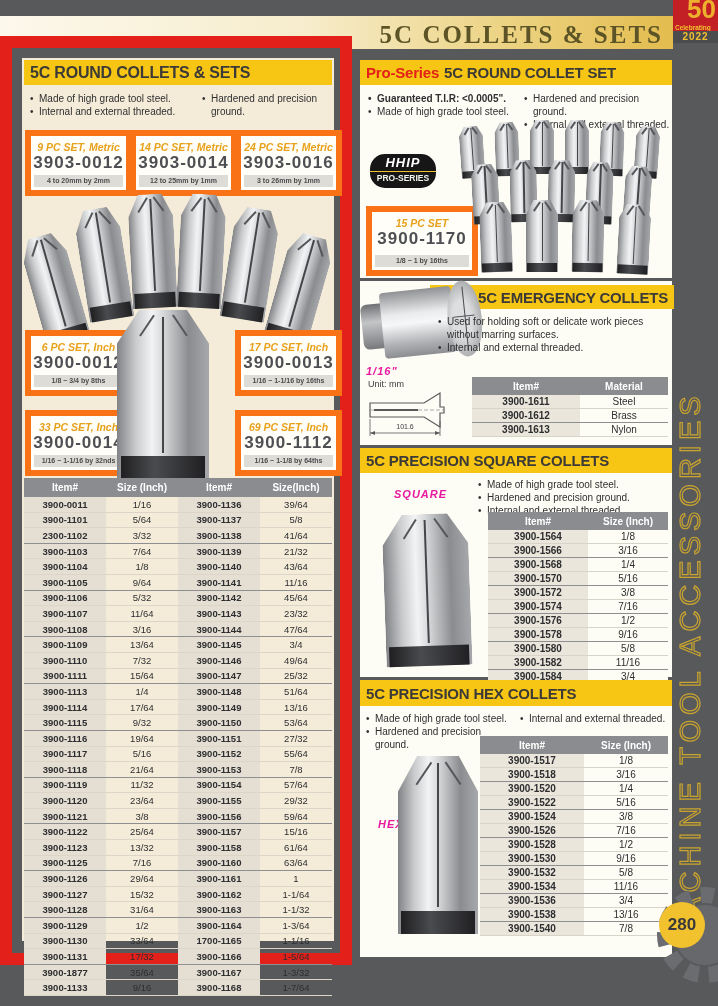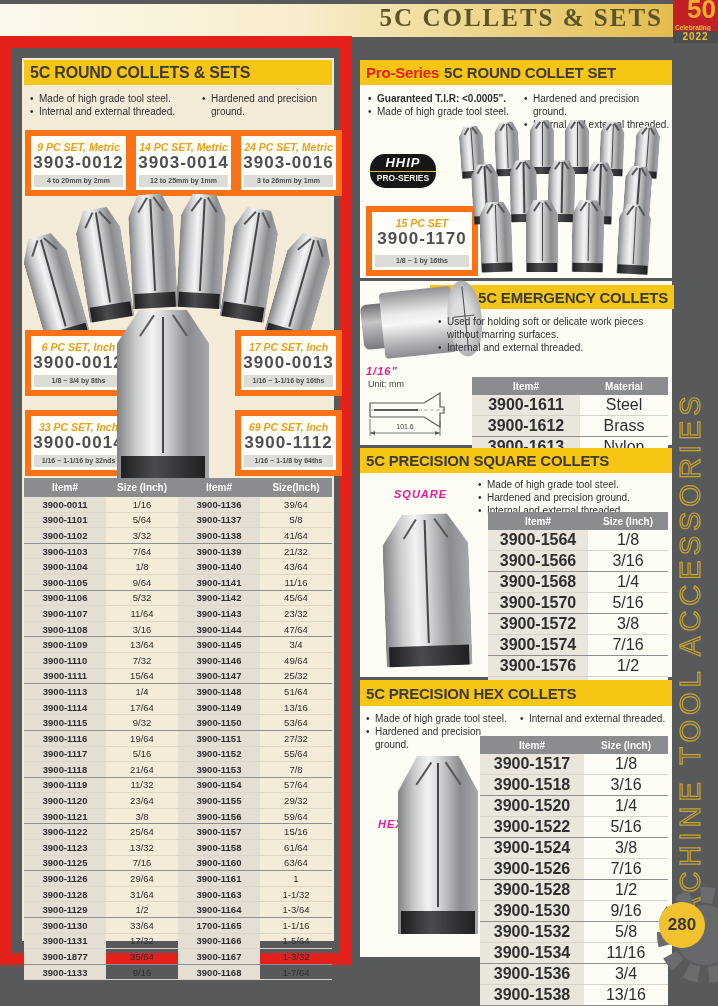--- a/index.html
+++ b/index.html
@@ -1,22 +1,22 @@
 <!DOCTYPE html>
 <html><head>
 <meta charset="utf-8">
 <style>
   html,body{margin:0;padding:0;background:#3a3a3c;}
   .page{position:relative;width:718px;height:1006px;background:#58595b;overflow:hidden;
         font-family:"Liberation Sans",sans-serif;}
 
   
-  .header-strip{position:absolute;left:0;top:4px;width:673px;height:33px;
+  .header-strip{position:absolute;left:0;top:16px;width:673px;height:33px;
     background:linear-gradient(to right,#fcf8ec 0%,#f7edcd 45%,#ecd383 75%,#e3bc4e 100%);
-    display:flex;align-items:flex-start;justify-content:flex-end;}
+    display:flex;align-items:flex-end;justify-content:flex-end;}
   .header-title{font-family:"Liberation Serif",serif;font-weight:700;font-size:25px;
     color:#5c5426;letter-spacing:2px;padding-right:10px;}
   .anniv{position:absolute;left:673px;top:0;width:45px;height:43px;background:#c32026;overflow:hidden;}
   .anniv .n50{position:absolute;right:2px;top:-6px;font-size:26px;font-weight:900;color:#f2c12e;opacity:.9;}
   .anniv .cel{position:absolute;left:2px;bottom:12px;font-size:6.5px;font-weight:700;color:#f2c12e;}
   .anniv .yr{position:absolute;left:0;bottom:0;width:100%;height:12px;background:#4c4c4e;
     color:#f2c12e;font-size:10px;font-weight:900;text-align:center;letter-spacing:1px;line-height:12px;}
 
   
   .red-frame{position:absolute;left:0;top:36px;width:328px;height:905px;
@@ -56,21 +56,21 @@
   table{border-collapse:collapse;table-layout:fixed;}
   th{background:#8a8c8f;color:#ffffff;font-weight:700;}
   td,th{text-align:center;overflow:hidden;white-space:nowrap;}
   .main-table{position:absolute;left:2px;top:420px;width:308px;}
   .main-table th{font-size:10px;height:17px;}
   .main-table td{font-size:9.5px;height:12.6px;color:#2e2e30;border-bottom:1px solid #ddd6c8;}
   .main-table td.col-item{background:#e4ded3;font-weight:700;}
   .main-table tbody tr:nth-child(3n) td{border-bottom:1px solid #8e8f91;}
 
   .mini-table th{font-size:10px;height:16px;}
-  .mini-table td{font-size:16px;color:#2e2e30;border-bottom:1px solid #d8d4ca;background:#fdfcf5;}
+  .mini-table td{font-size:10px;color:#2e2e30;border-bottom:1px solid #d8d4ca;background:#fdfcf5;}
   .mini-table td.col-item{background:#eae6dc;font-weight:700;}
   .mini-table tbody tr:nth-child(2n) td{border-bottom:1px solid #8e8f91;}
 
   
   .panel{position:absolute;background:#fdfcf5;}
   .panel .ybar{font-size:15px;}
 
   .pro-brand{color:#e32019;margin-right:5px;}
   .hhip-logo{position:absolute;left:10px;top:94px;width:66px;height:34px;background:#161617;
     border-radius:15px;text-align:center;color:#fff;}
@@ -244,21 +244,21 @@
               <td class="col-item">3900-1136</td>
               <td class="col-size">39/64</td>
             </tr>
             <tr>
               <td class="col-item">3900-1101</td>
               <td class="col-size">5/64</td>
               <td class="col-item">3900-1137</td>
               <td class="col-size">5/8</td>
             </tr>
             <tr>
-              <td class="col-item">3900-1102</td>
+              <td class="col-item">2300-1102</td>
               <td class="col-size">3/32</td>
               <td class="col-item">3900-1138</td>
               <td class="col-size">41/64</td>
             </tr>
             <tr>
               <td class="col-item">3900-1103</td>
               <td class="col-size">7/64</td>
               <td class="col-item">3900-1139</td>
               <td class="col-size">21/32</td>
             </tr>
@@ -380,20 +380,26 @@
               <td class="col-item">3900-1125</td>
               <td class="col-size">7/16</td>
               <td class="col-item">3900-1160</td>
               <td class="col-size">63/64</td>
             </tr>
             <tr>
               <td class="col-item">3900-1126</td>
               <td class="col-size">29/64</td>
               <td class="col-item">3900-1161</td>
               <td class="col-size">1</td>
+            </tr>
+            <tr>
+              <td class="col-item">3900-1127</td>
+              <td class="col-size">15/32</td>
+              <td class="col-item">3900-1162</td>
+              <td class="col-size">1-1/64</td>
             </tr>
             <tr>
               <td class="col-item">3900-1128</td>
               <td class="col-size">31/64</td>
               <td class="col-item">3900-1163</td>
               <td class="col-size">1-1/32</td>
             </tr>
             <tr>
               <td class="col-item">3900-1129</td>
               <td class="col-size">1/2</td>

